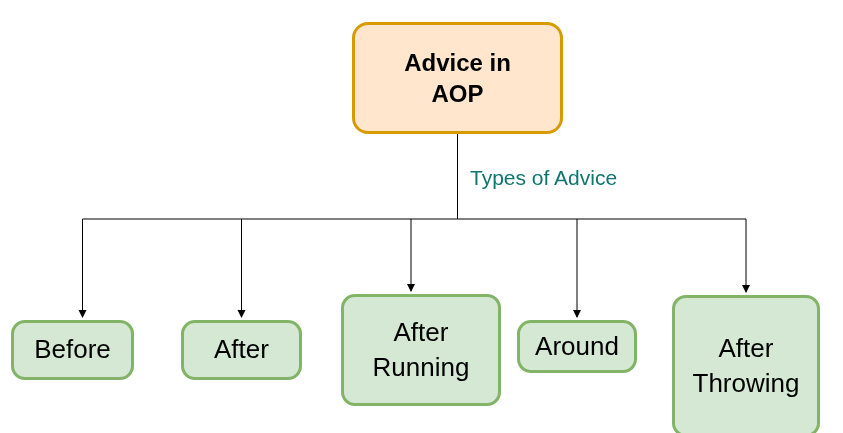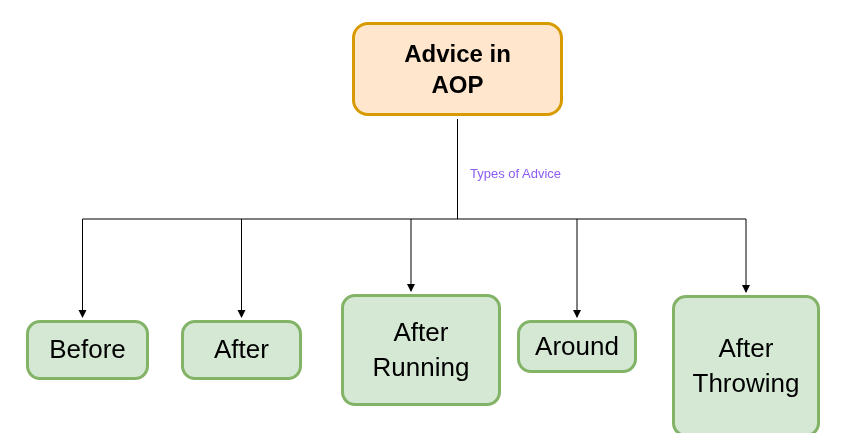--- a/index.html
+++ b/index.html
@@ -36,50 +36,50 @@
     align-items: center;
     justify-content: center;
     text-align: center;
     box-sizing: border-box;
     color: #000000;
   }
   .node-root {
     left: 352px;
     top: 22px;
     width: 211px;
-    height: 94px;
+    height: 112px;
     background: var(--root-fill, #FFE6CC);
     border: 3px solid var(--root-stroke, #D79B00);
     border-radius: 16px;
     font-size: 24px;
     font-weight: bold;
     line-height: 1.3;
     padding: 17px 24px;
     text-align: center;
   }
   .node-child {
     background: var(--child-fill, #D5E8D4);
     border: 3px solid var(--child-stroke, #82B366);
     border-radius: 14px;
     font-size: 26px;
     font-weight: normal;
     line-height: 1.35;
     padding: 0 6px;
   }
-  .node-before  { left: 26px;  top: 320px; width: 123px; height: 60px; }
+  .node-before  { left: 11px;  top: 320px; width: 123px; height: 60px; }
   .node-after   { left: 181px; top: 320px; width: 121px; height: 60px; }
   .node-after-running { left: 341px; top: 294px; width: 160px; height: 112px; }
   .node-around  { left: 517px; top: 320px; width: 120px; height: 53px; }
   .node-after-throwing { left: 672px; top: 295px; width: 148px; height: 142px; }
   .edge-label {
     position: absolute;
     left: 470px;
     top: 166px;
-    font-size: 13px;
-    color: #8b5cf6;
+    font-size: 21px;
+    color: #0f766e;
     white-space: nowrap;
   }
 </style>
 </head>
 <body style="--root-fill: #FFE6CC; --root-stroke: #D79B00; --child-fill: #D5E8D4; --child-stroke: #82B366; --line: #000000;">
 
 <div class="canvas">
 
   <svg class="connectors" viewBox="0 0 843 433" xmlns="http://www.w3.org/2000/svg">
     <defs>

